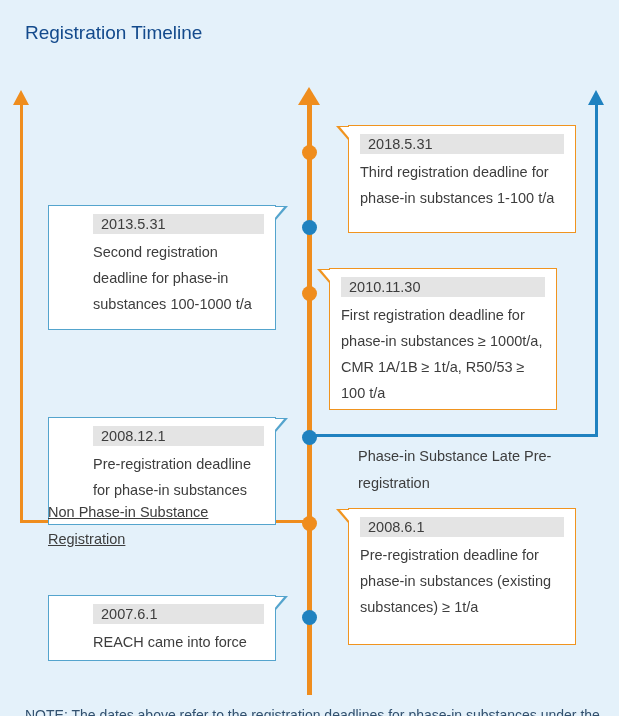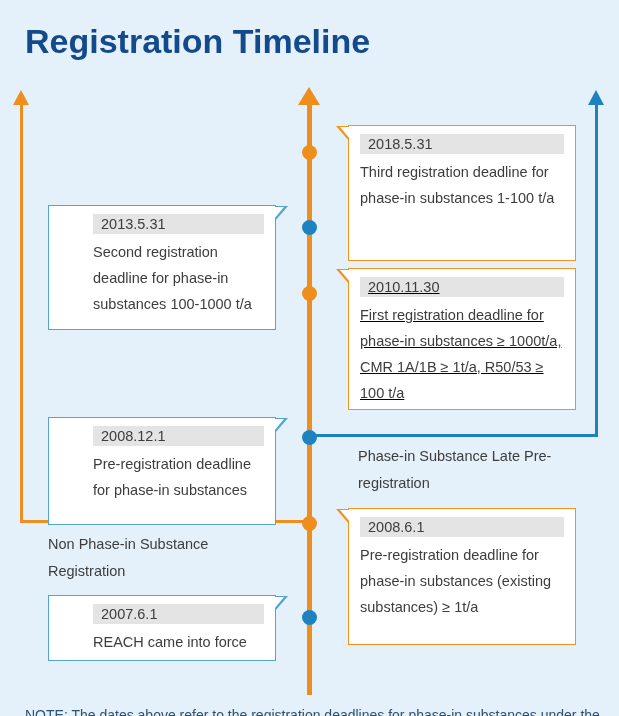--- a/index.html
+++ b/index.html
@@ -12,22 +12,22 @@
     width:619px;
     height:716px;
     background:#e4f1fa;
     overflow:hidden;
   }
   .title{
     position:absolute;
     left:25px;
     top:22px;
     margin:0;
-    font-size:34px;
-    font-weight:700;
+    font-size:19px;
+    font-weight:400;
     color:#134a8c;
     letter-spacing:0;
   }
   
   .vline,.hline{position:absolute;}
   .orange-fill{background:#ef8d1d;}
   .blue-fill{background:#1f82c0;}
   
   .arrow{
     position:absolute;
@@ -136,48 +136,48 @@
   <div class="hline blue-fill" style="left:309px;top:434px;width:289px;height:3px;"></div>
   <div class="arrow small blue" style="left:588px;top:90px;"></div>
 
   <div class="dot orange" style="top:145px;"></div>
   <div class="dot blue" style="top:220px;"></div>
   <div class="dot orange" style="top:286px;"></div>
   <div class="dot blue" style="top:430px;"></div>
   <div class="dot orange" style="top:516px;"></div>
   <div class="dot blue" style="top:610px;"></div>
 
-  <div class="card orange tail-left" style="left:348px;top:125px;height:136px;">
+  <div class="card orange tail-left" style="left:348px;top:125px;height:108px;">
     <div class="date">2018.5.31</div>
     <div class="desc">Third registration deadline for phase-in substances 1-100 t/a</div>
   </div>
 
   <div class="card blue tail-right" style="left:48px;top:205px;height:125px;">
     <div class="date">2013.5.31</div>
     <div class="desc">Second registration deadline for phase-in substances 100-1000 t/a</div>
   </div>
 
-  <div class="card orange tail-left" style="left:348px;top:268px;height:142px;text-decoration:underline;">
+  <div class="card orange tail-left" style="left:329px;top:268px;height:142px;">
     <div class="date">2010.11.30</div>
     <div class="desc">First registration deadline for phase-in substances ≥ 1000t/a, CMR 1A/1B ≥ 1t/a, R50/53 ≥ 100 t/a</div>
   </div>
 
   <div class="card blue tail-right" style="left:48px;top:417px;height:108px;">
     <div class="date">2008.12.1</div>
     <div class="desc">Pre-registration deadline for phase-in substances</div>
   </div>
 
   <div class="card orange tail-left" style="left:348px;top:508px;height:137px;">
     <div class="date">2008.6.1</div>
     <div class="desc">Pre-registration deadline for phase-in substances (existing substances) ≥ 1t/a</div>
   </div>
 
   <div class="card blue tail-right" style="left:48px;top:595px;height:66px;">
     <div class="date">2007.6.1</div>
     <div class="desc">REACH came into force</div>
   </div>
 
   <div class="branch-label" style="left:348px;top:443px;width:235px;margin-left:10px;">Phase-in Substance Late Pre-registration</div>
-  <div class="branch-label" style="left:48px;top:531px;width:210px;">Non Phase-in Substance Registration</div>
+  <div class="branch-label" style="left:48px;top:499px;width:210px;text-decoration:underline;">Non Phase-in Substance Registration</div>
 
   <div class="note">NOTE: The dates above refer to the registration deadlines for phase-in substances under the EU REACH Regulation.</div>
 
 </div>
 
 </body></html>

